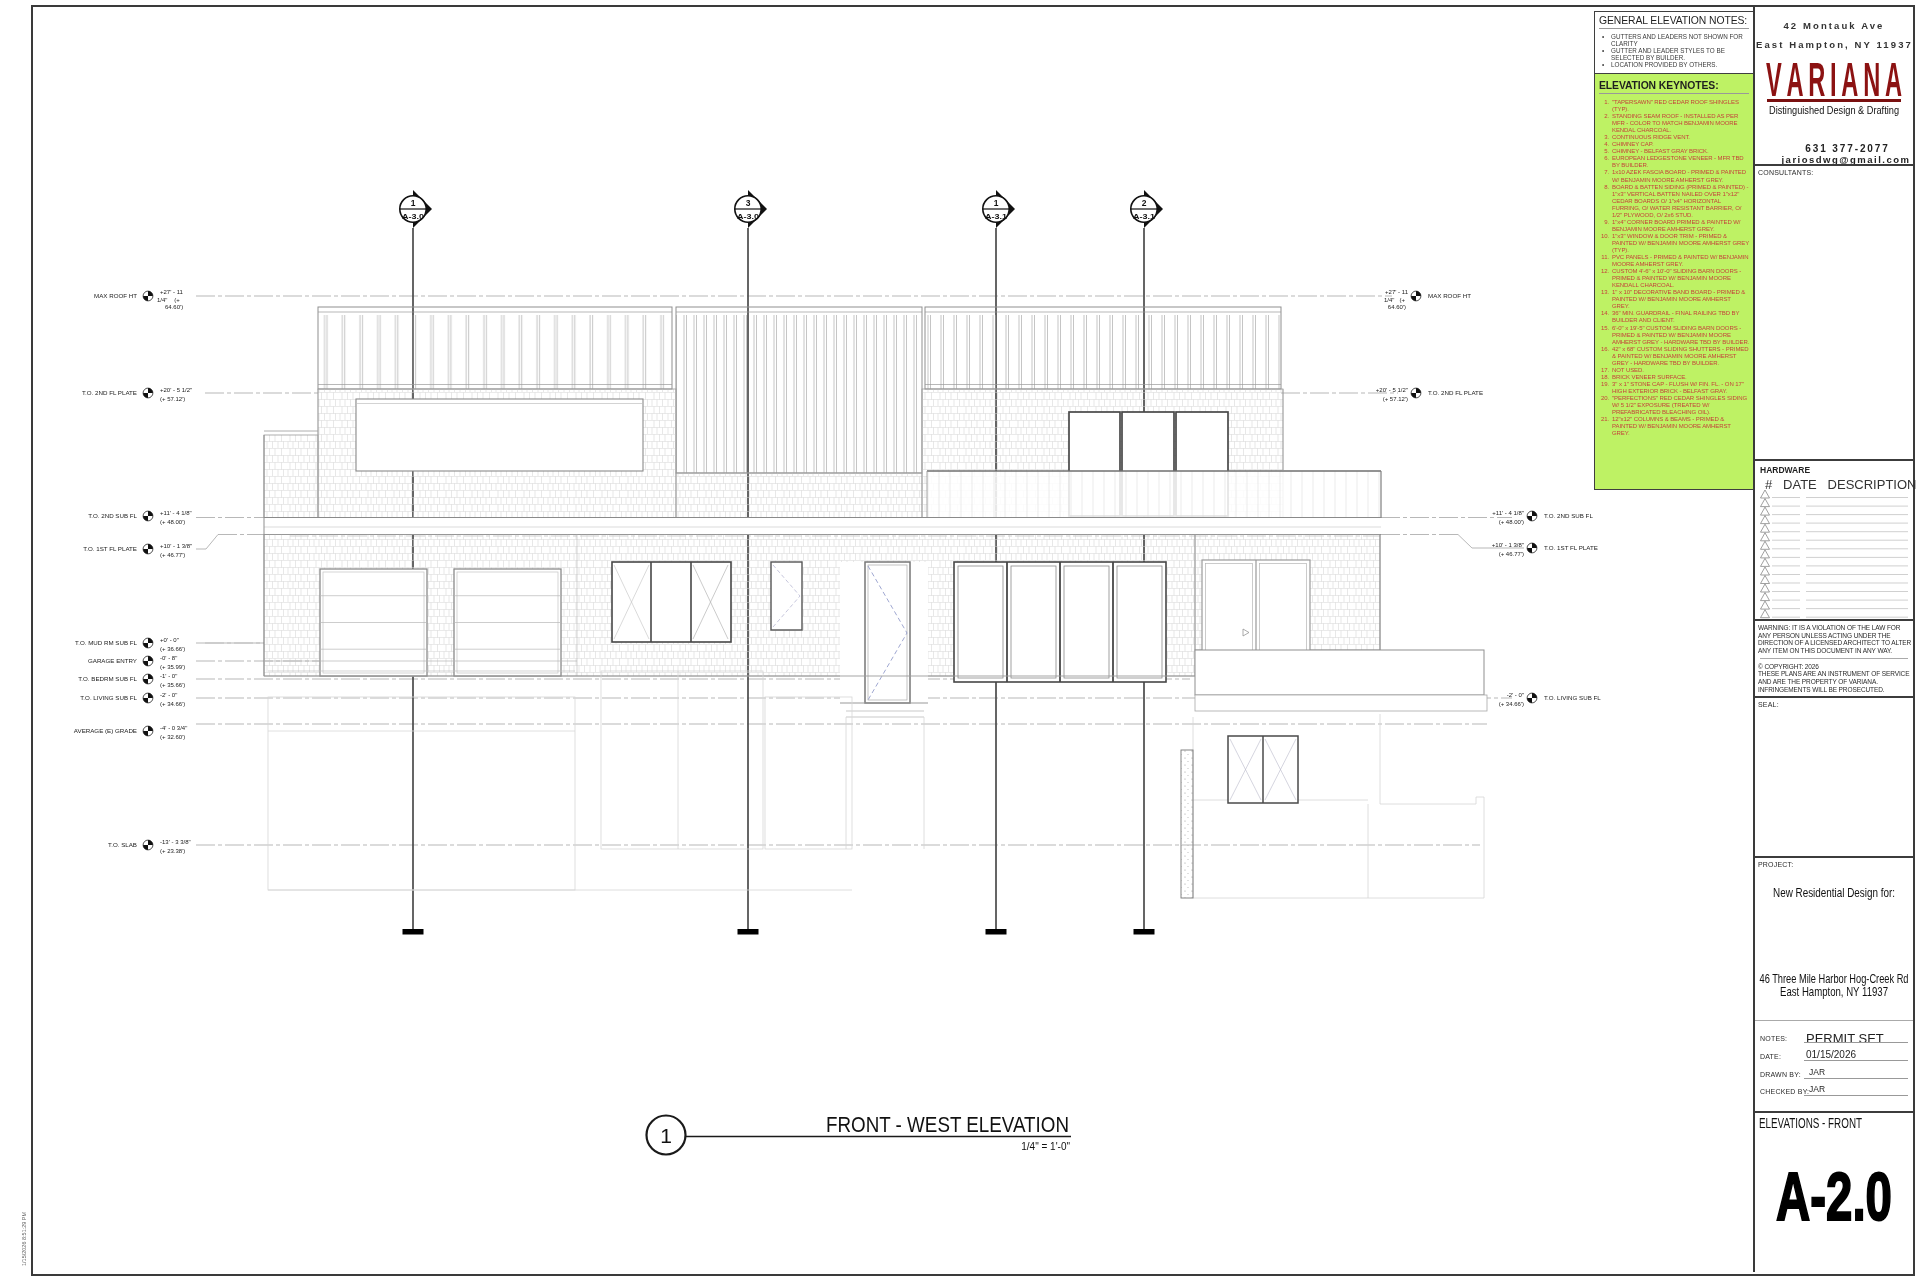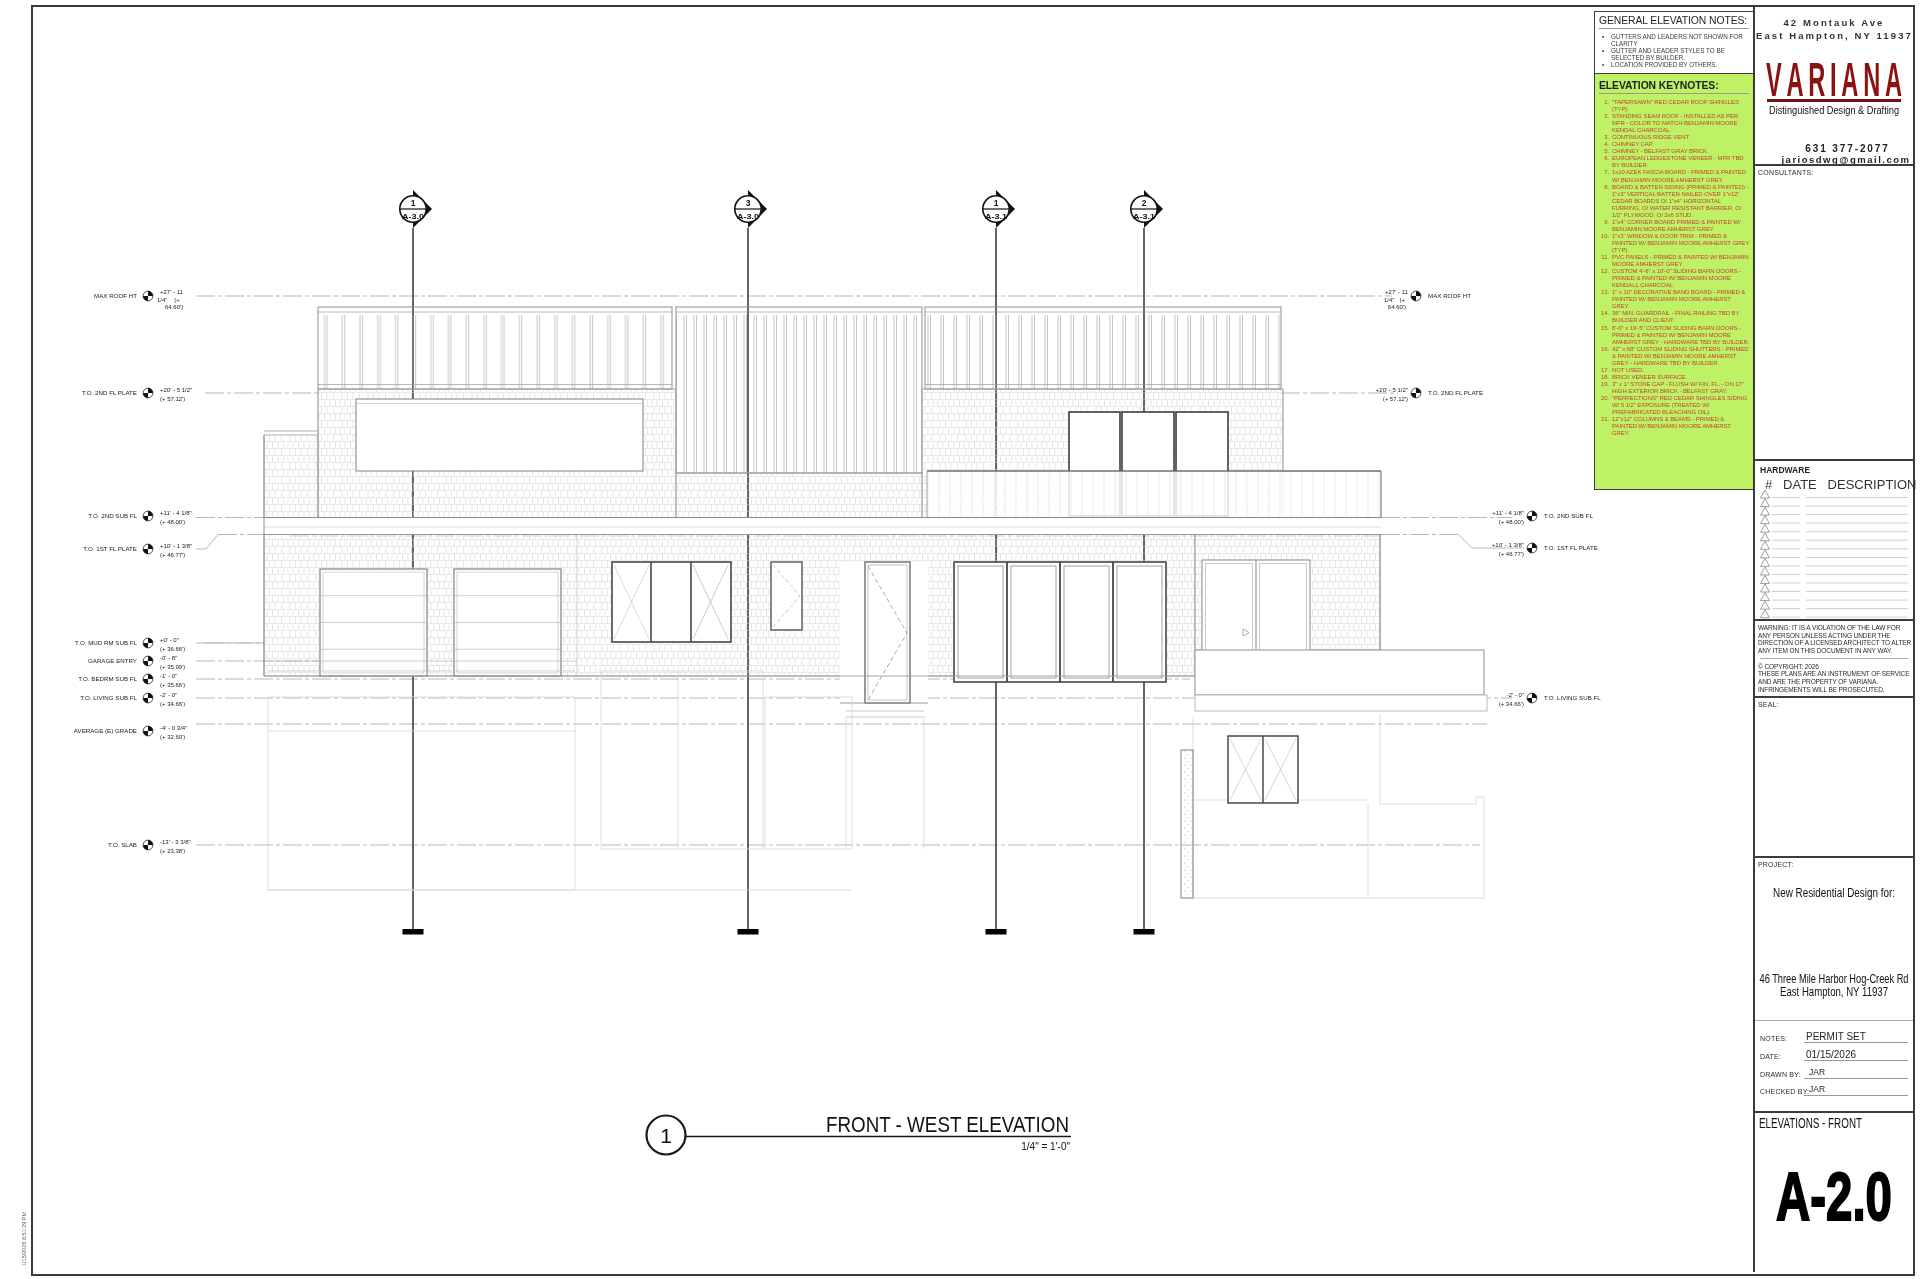--- a/index.html
+++ b/index.html
@@ -57,21 +57,21 @@
 <div class="ki"><span class="kn">17.</span>NOT USED.</div>
 <div class="ki"><span class="kn">18.</span>BRICK VENEER SURFACE.</div>
 <div class="ki"><span class="kn">19.</span>3" x 1" STONE CAP - FLUSH W/ FIN. FL. - ON 17"<br>HIGH EXTERIOR BRICK - BELFAST GRAY.</div>
 <div class="ki"><span class="kn">20.</span>"PERFECTIONS" RED CEDAR SHINGLES SIDING<br>W/ 5 1/2" EXPOSURE (TREATED W/<br>PREFABRICATED BLEACHING OIL).</div>
 <div class="ki"><span class="kn">21.</span>12"x12" COLUMNS &amp; BEAMS - PRIMED &amp;<br>PAINTED W/ BENJAMIN MOORE AMHERST<br>GREY.</div>
   </div>
 </div>
 
 <div class="abs" style="left:1753px;top:5px;width:160px;height:1267px;border-left:2px solid #3a3a3a;"></div>
 
-<div class="abs nw" style="left:1756px;top:16px;width:156px;text-align:center;font-size:9.5px;font-weight:bold;letter-spacing:2.1px;color:#333;line-height:13px;">42 Montauk Ave<br>East Hampton, NY 11937</div>
+<div class="abs nw" style="left:1756px;top:16px;width:156px;text-align:center;font-size:9.5px;font-weight:bold;letter-spacing:2.1px;color:#333;line-height:19px;">42 Montauk Ave<br>East Hampton, NY 11937</div>
 
 <svg class="abs" style="left:1754px;top:50px;" width="160" height="55" viewBox="0 0 160 55">
 <text x="80" y="46" font-size="48" font-weight="bold" fill="#8c1212" text-anchor="middle" textLength="136" lengthAdjust="spacingAndGlyphs" font-family="Liberation Sans">V A R I A N A</text>
 </svg>
 
 <div class="abs" style="left:1767px;top:99px;width:134px;height:2.5px;background:#7a1010;"></div>
 
 <svg class="abs" style="left:1754px;top:102px;" width="160" height="16" viewBox="0 0 160 16">
 <text x="80" y="12" font-size="11.5" fill="#111" text-anchor="middle" textLength="130" lengthAdjust="spacingAndGlyphs" font-family="Liberation Sans">Distinguished Design &amp; Drafting</text>
 </svg>
@@ -189,21 +189,21 @@
 </svg>
 
 <svg class="abs" style="left:1754px;top:972px;" width="160" height="30" viewBox="0 0 160 30">
 <text x="80" y="11" font-size="12.6" fill="#111" text-anchor="middle" textLength="149" lengthAdjust="spacingAndGlyphs" font-family="Liberation Sans">46 Three Mile Harbor Hog-Creek Rd</text>
 <text x="80" y="24" font-size="12.6" fill="#111" text-anchor="middle" textLength="108" lengthAdjust="spacingAndGlyphs" font-family="Liberation Sans">East Hampton, NY 11937</text>
 </svg>
 
 <div class="hll" style="left:1755px;top:1020px;width:158px;"></div>
 
 <div class="abs lbl" style="left:1760px;top:1035px;">NOTES:</div>
-<div class="abs" style="left:1806px;top:1031px;font-size:10px;">PERMIT SET</div>
+<div class="abs" style="left:1806px;top:1031px;font-size:13px;">PERMIT SET</div>
 <div class="hll" style="left:1804px;top:1042px;width:104px;background:#999;"></div>
 
 <div class="abs lbl" style="left:1760px;top:1053px;">DATE:</div>
 <div class="abs" style="left:1806px;top:1049px;font-size:10px;">01/15/2026</div>
 <div class="hll" style="left:1804px;top:1060px;width:104px;background:#999;"></div>
 
 <div class="abs lbl" style="left:1760px;top:1071px;">DRAWN BY:</div>
 <div class="abs" style="left:1809px;top:1067px;font-size:8.5px;">JAR</div>
 <div class="hll" style="left:1804px;top:1078px;width:104px;background:#999;"></div>
 

